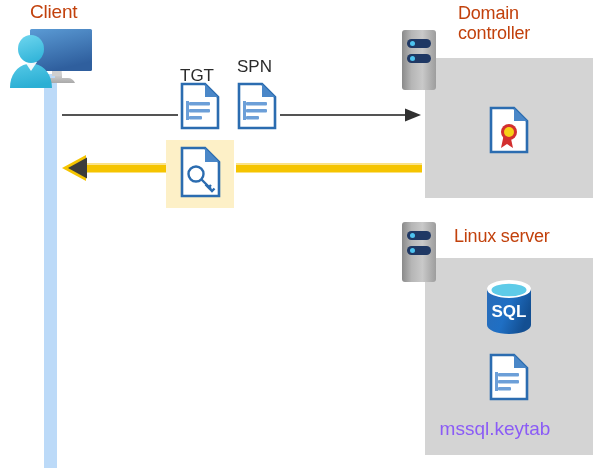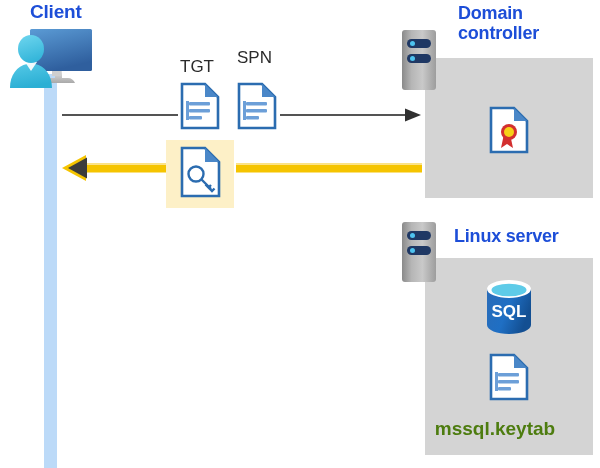--- a/index.html
+++ b/index.html
@@ -14,22 +14,22 @@
     position: relative;
     width: 600px;
     height: 468px;
     background: #ffffff;
     overflow: hidden;
   }
 
   
   .title {
     position: absolute;
-    font-weight: bold;
-    color: #1d4ed8;
+    font-weight: normal;
+    color: #c2410c;
     letter-spacing: -0.2px;
     line-height: 1.12;
   }
   #client-title   { left: 30px;  top: 1px;   font-size: 19px; }
   #dc-title       { left: 458px; top: 3px;   font-size: 18px; width: 120px; }
   #linux-title    { left: 454px; top: 226px; font-size: 18px; }
 
   
   .zone-box {
     position: absolute;
@@ -92,43 +92,42 @@
     position: absolute;
   }
 
   
   .doc-label {
     position: absolute;
     font-size: 17px;
     color: #2b2b2b;
     letter-spacing: 0px;
   }
-  #tgt-label { left: 180px; top: 57px; }
-  #spn-label { left: 237px; top: 48px; }
+  #tgt-label { left: 180px; top: 66px; }
+  #spn-label { left: 237px; top: 57px; }
 
   
   #key-highlight {
     position: absolute;
     left: 166px;
     top: 140px;
     width: 68px;
     height: 68px;
     background: #fdf0c7;
   }
 
   
   #keytab-caption {
     position: absolute;
     left: 425px;
     top: 418px;
     width: 140px;
     text-align: center;
     font-size: 19px;
-    color: #4d7c0f;
-    font-weight: bold;
+    color: #8b5cf6;
   }
 
   
   #arrow-layer {
     position: absolute;
     left: 0; top: 0;
     width: 600px;
     height: 468px;
     pointer-events: none;
   }

